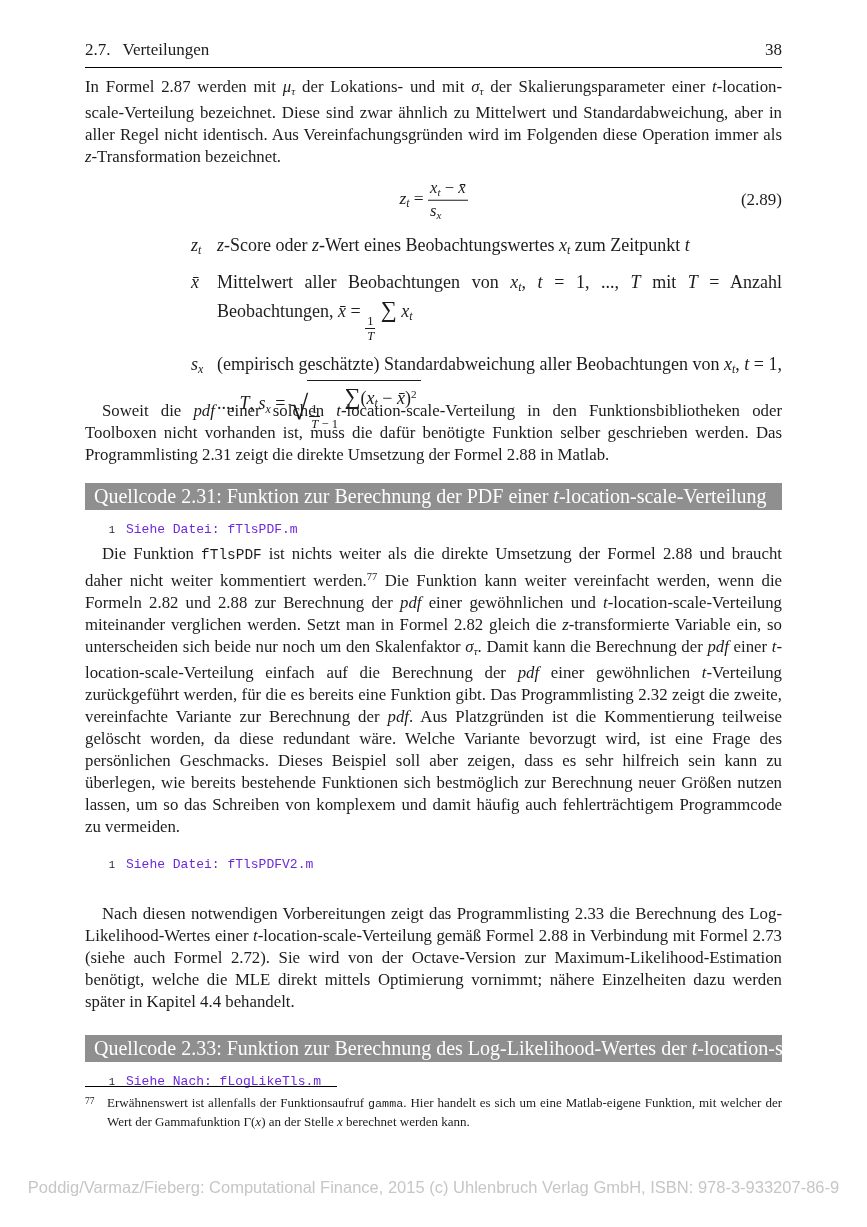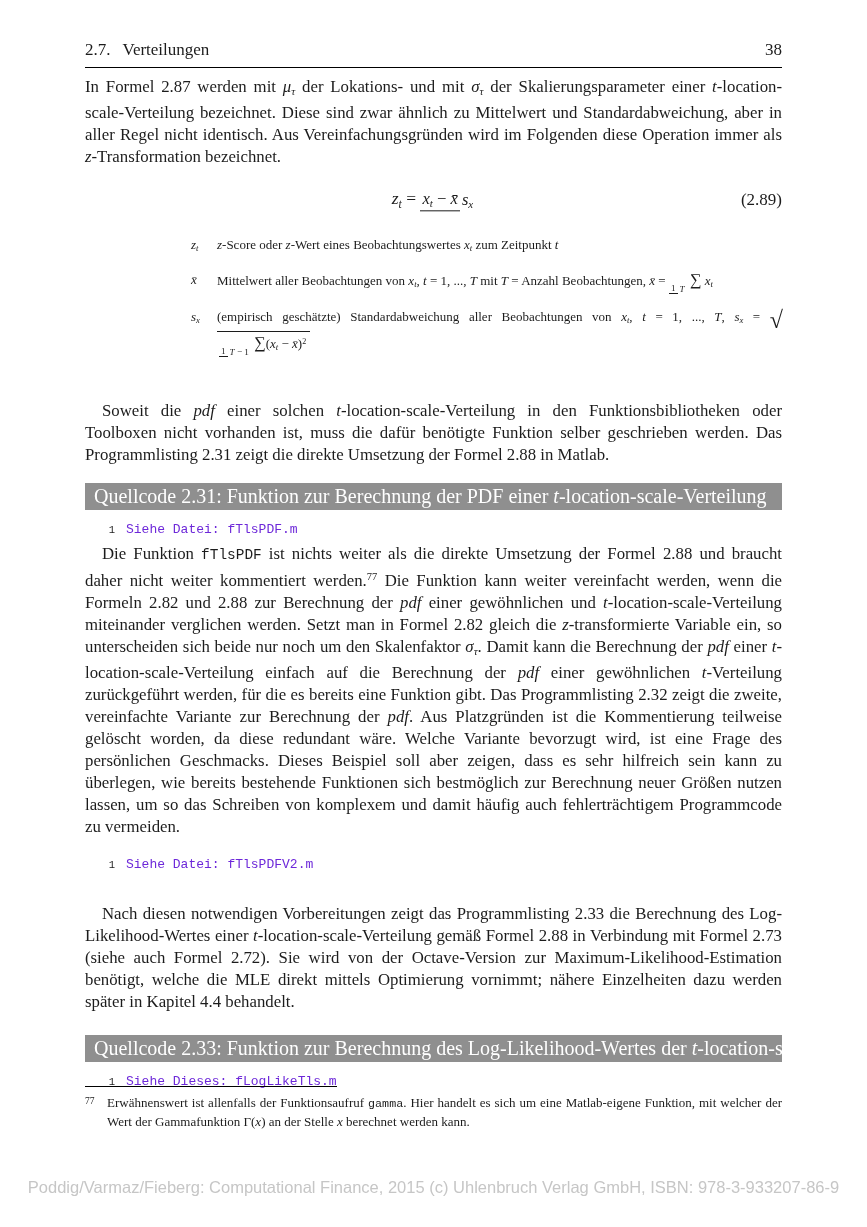--- a/index.html
+++ b/index.html
@@ -19,36 +19,36 @@
   .body-par.indent{text-indent:17px;}
 
   
   .seg-n{}
   .seg-i{font-style:italic;}
   .seg-tt{font-family:"Liberation Mono",monospace;font-size:.86em;}
   .seg-sub{font-style:italic;font-size:.66em;vertical-align:-0.28em;}
   .seg-sup{font-size:.62em;vertical-align:0.55em;}
   .seg-big{font-size:1.25em;}
   .seg-rad{font-size:1.85em;line-height:0;vertical-align:-0.28em;letter-spacing:-1px;}
-  .frac{display:inline-flex;flex-direction:row;align-items:flex-end;
+  .frac{display:inline-flex;flex-direction:column;align-items:flex-start;
         font-size:.70em;line-height:1.12;vertical-align:-0.65em;text-align:center;}
   .fnum{border-bottom:1px solid currentColor;padding:0 2px;}
   .fden{padding:0 2px;}
   .over{display:inline-block;border-top:1.4px solid currentColor;
         padding:2px 4px 0 2px;vertical-align:middle;line-height:1.2;}
 
   
   .equation{height:52px;}
   .eq-body{position:absolute;left:0;right:0;top:50%;transform:translateY(-50%);
         text-align:center;font-size:17.5px;}
   .equation .frac{font-size:.95em;vertical-align:middle;line-height:1.25;}
   .eq-number{position:absolute;right:0;top:50%;transform:translateY(-50%);font-size:17px;}
 
   
-  .def-row{display:flex;font-size:13px;line-height:22px;}
+  .def-row{display:flex;font-size:18px;line-height:22px;}
   .def-row + .def-row{margin-top:10px;}
   .def-term{flex:none;margin-left:106px;width:26px;}
   .def-desc{flex:1;text-align:justify;}
 
   
   .listing-bar{height:27px;line-height:27px;background:var(--listing_bar,#8f8f8f);
         color:var(--listing_text,#fff);font-size:20px;padding-left:9px;
         white-space:nowrap;overflow:hidden;}
   .code-line{margin-top:9px;padding-left:18px;white-space:nowrap;}
   .lineno{display:inline-block;width:12px;text-align:right;
@@ -134,21 +134,21 @@
     </div>
 
     <p class="abs body-par indent" style="top:903px"><span class="seg-n">Nach diesen notwendigen Vorbereitungen zeigt das Programmlisting 2.33 die Berechnung des Log-Likelihood-Wertes einer </span><span class="seg-i">t</span><span class="seg-n">-location-scale-Verteilung gemäß Formel 2.88 in Verbindung mit Formel 2.73 (siehe auch Formel 2.72). Sie wird von der Octave-Version zur Maximum-Likelihood-Estimation benötigt, welche die MLE direkt mittels Optimierung vornimmt; nähere Einzelheiten dazu werden später in Kapitel 4.4 behandelt.</span></p>
 
     <div class="abs" style="top:1035px">
       <div class="listing-bar">
         <span><span class="seg-n">Quellcode 2.33: Funktion zur Berechnung des Log-Likelihood-Wertes der </span><span class="seg-i">t</span><span class="seg-n">-location-scale-Verteilung</span></span>
       </div>
       <div class="code-line">
         <span class="lineno">1</span>
-        <span class="codetext">Siehe Dieses: fLogLikeTls.m</span>
+        <span class="codetext">Siehe Nach: fLogLikeTls.m</span>
       </div>
     </div>
 
     <div class="abs" style="top:1086px">
       <div class="fn-rule"></div>
       <div class="footnote">
         <span class="fn-marker">77</span>
         <span class="fn-text"><span class="seg-n">Erwähnenswert ist allenfalls der Funktionsaufruf </span><span class="seg-tt">gamma</span><span class="seg-n">. Hier handelt es sich um eine Matlab-eigene Funktion, mit welcher der Wert der Gammafunktion Γ(</span><span class="seg-i">x</span><span class="seg-n">) an der Stelle </span><span class="seg-i">x</span><span class="seg-n"> berechnet werden kann.</span></span>
       </div>
     </div>

